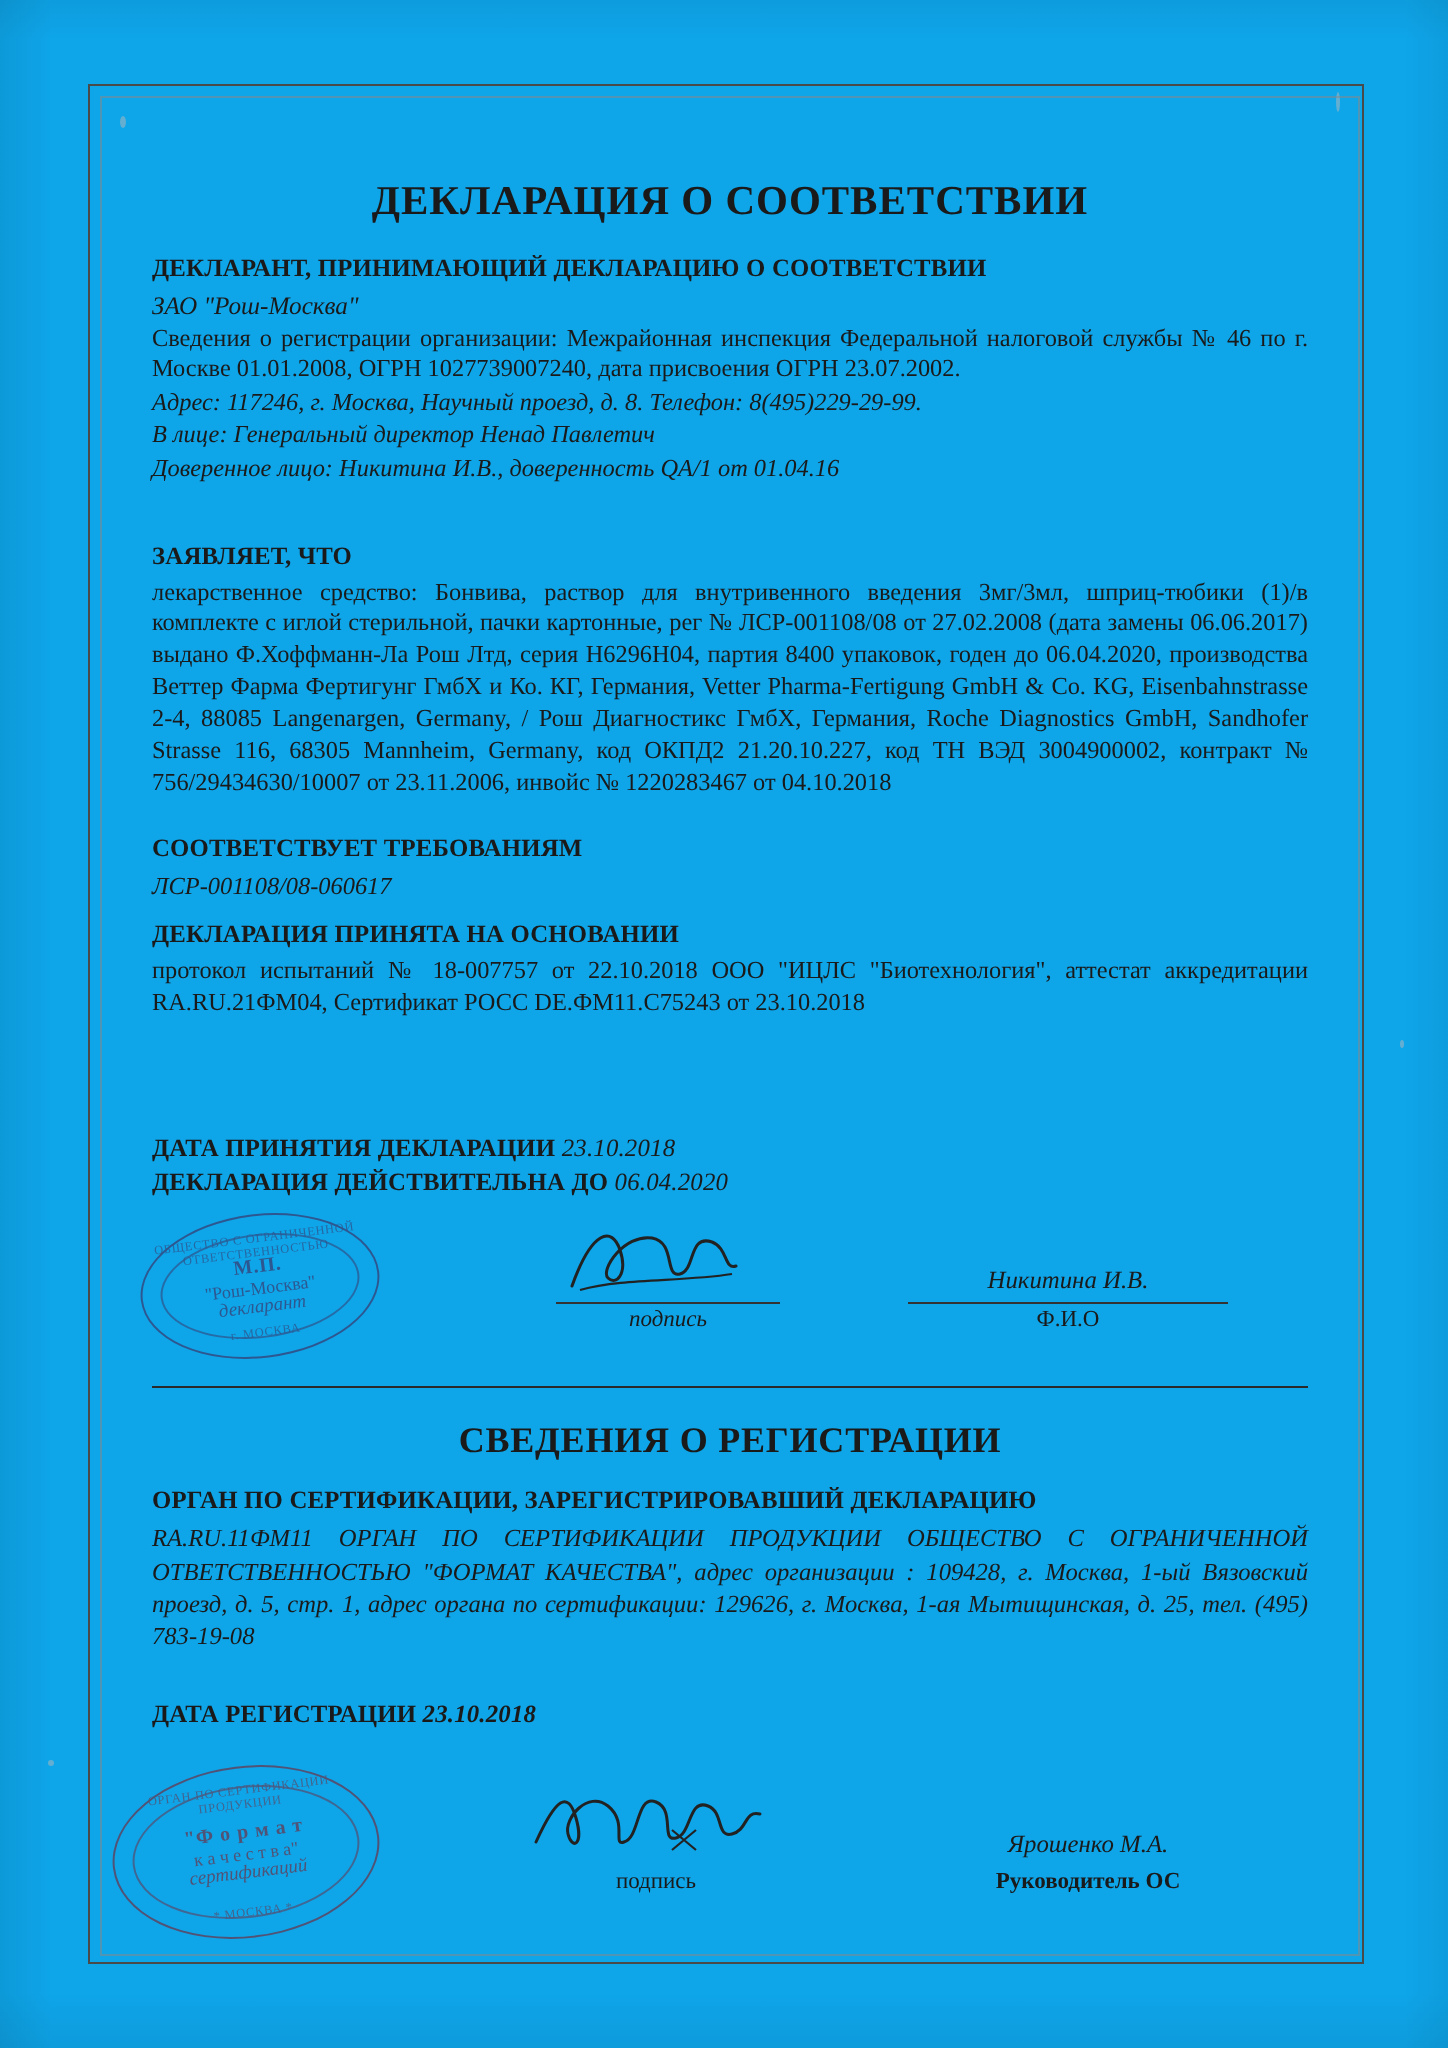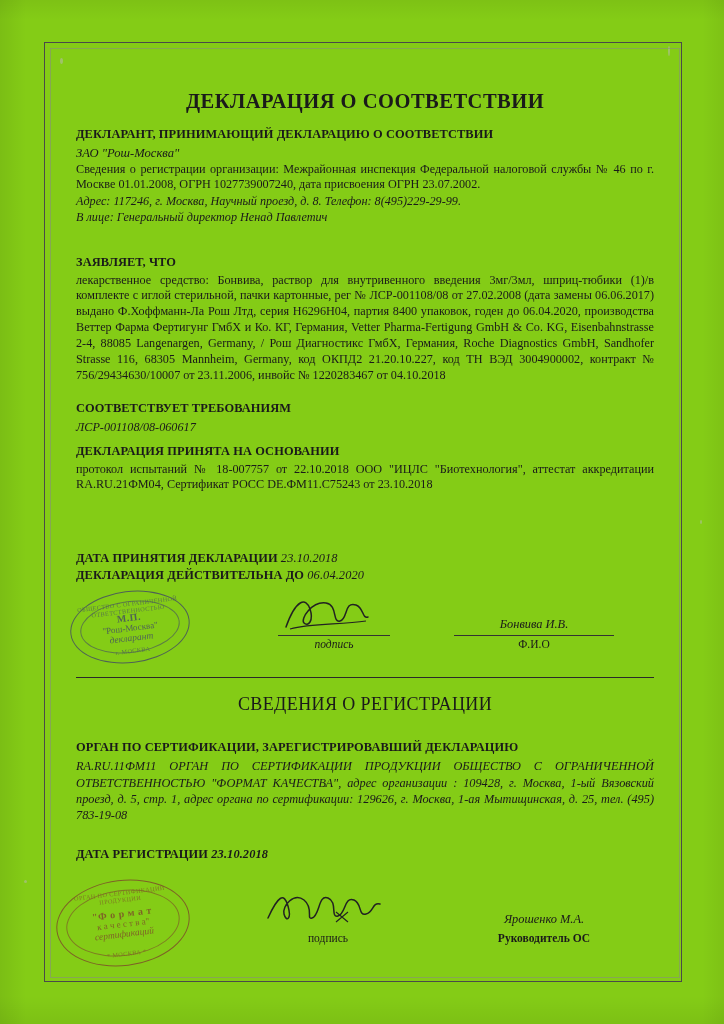--- a/index.html
+++ b/index.html
@@ -11,21 +11,21 @@
     width: 724px;
     height: 1024px;
     font-family: "Liberation Serif", serif;
     color: #1a1a1a;
     position: relative;
     overflow: hidden;
   }
   .page {
     position: absolute;
     inset: 0;
-    background: #84cc16;
+    background: #0ea5e9;
   }
   
   .paper-shade {
     position: absolute;
     left: 0; top: 0; right: 0; bottom: 0;
     background:
       linear-gradient(to right, rgba(0,0,0,0.07) 0px, rgba(0,0,0,0.0) 26px),
       linear-gradient(to left, rgba(0,0,0,0.05) 0px, rgba(0,0,0,0.0) 22px),
       linear-gradient(to bottom, rgba(0,0,0,0.05) 0px, rgba(0,0,0,0.0) 20px),
       linear-gradient(to top, rgba(0,0,0,0.06) 0px, rgba(0,0,0,0.0) 28px);
@@ -167,25 +167,25 @@
   .stamp.red .inner-ring { border-color: #7a2230; }
 
   
   .squiggle {
     position: absolute;
     pointer-events: none;
   }
   .squiggle svg { display: block; }
 
   h2.subtitle {
-    font-weight: normal;
+    font-weight: bold;
     font-size: 18px;
     text-align: center;
     letter-spacing: 0.4px;
-    margin: 16px 0 25px 0;
+    margin: 16px 0 12px 0;
   }
   .reg-body {
     font-style: italic;
     font-size: 12.3px;
     line-height: 1.33;
     text-align: justify;
   }
   hr.rule {
     border: none;
     border-top: 1px solid #2a2a2a;
@@ -214,20 +214,21 @@
 
   <div class="content">
 
     <h1 class="title">ДЕКЛАРАЦИЯ О СООТВЕТСТВИИ</h1>
 
     <div class="sec-head">ДЕКЛАРАНТ, ПРИНИМАЮЩИЙ ДЕКЛАРАЦИЮ О СООТВЕТСТВИИ</div>
     <div class="italic-line" style="font-size:12.6px;">ЗАО "Рош-Москва"</div>
     <div class="italic-block">Сведения о регистрации организации: Межрайонная инспекция Федеральной налоговой службы № 46 по г. Москве 01.01.2008, ОГРН 1027739007240, дата присвоения ОГРН 23.07.2002.</div>
     <div class="italic-line">Адрес: 117246, г. Москва, Научный проезд, д. 8. Телефон: 8(495)229-29-99.</div>
     <div class="italic-line">В лице: Генеральный директор Ненад Павлетич</div>
+    <div class="italic-line">Доверенное лицо: Никитина И.В., доверенность QA/1 от 01.04.16</div>
 
     <div class="spacer-20"></div>
 
     <div class="sec-head">ЗАЯВЛЯЕТ, ЧТО</div>
     <div class="italic-block">лекарственное средство: Бонвива, раствор для внутривенного введения 3мг/3мл, шприц-тюбики (1)/в комплекте с иглой стерильной, пачки картонные, рег № ЛСР-001108/08 от 27.02.2008 (дата замены 06.06.2017) выдано Ф.Хоффманн-Ла Рош Лтд, серия Н6296Н04, партия 8400 упаковок, годен до 06.04.2020, производства Веттер Фарма Фертигунг ГмбХ и Ко. КГ, Германия, Vetter Pharma-Fertigung GmbH &amp; Co. KG, Eisenbahnstrasse 2-4, 88085 Langenargen, Germany, / Рош Диагностикс ГмбХ, Германия, Roche Diagnostics GmbH, Sandhofer Strasse 116, 68305 Mannheim, Germany, код ОКПД2 21.20.10.227, код ТН ВЭД 3004900002, контракт № 756/29434630/10007 от 23.11.2006, инвойс № 1220283467 от 04.10.2018</div>
 
     <div class="spacer-8"></div>
 
     <div class="sec-head">СООТВЕТСТВУЕТ ТРЕБОВАНИЯМ</div>
     <div class="italic-line">ЛСР-001108/08-060617</div>
@@ -264,21 +265,21 @@
         <svg width="90" height="40" viewBox="0 0 90 40">
           <path d="M4 34 C 14 6, 24 4, 28 16 C 32 28, 26 34, 22 30 C 18 26, 30 8, 44 10 C 56 12, 50 30, 58 28 C 66 26, 62 8, 74 12 C 82 15, 80 26, 86 24" fill="none" stroke="#222" stroke-width="1.5" stroke-linecap="round"></path>
           <path d="M8 36 C 30 30, 58 32, 84 28" fill="none" stroke="#222" stroke-width="1.1"></path>
         </svg>
       </div>
 
       <div class="sign-line" style="left:202px; top:46px; width:112px;"></div>
       <div class="sign-caption" style="left:202px; top:49px; width:112px;">подпись</div>
 
       <div class="sign-line" style="left:378px; top:46px; width:160px;"></div>
-      <div class="sign-name" style="left:378px; top:28px; width:160px;">Бонвива И.В.</div>
+      <div class="sign-name" style="left:378px; top:28px; width:160px;">Никитина И.В.</div>
       <div class="sign-caption" style="left:378px; top:49px; width:160px; font-style:normal;">Ф.И.О</div>
     </div>
 
     <hr class="rule">
 
     <h2 class="subtitle">СВЕДЕНИЯ О РЕГИСТРАЦИИ</h2>
 
     <div class="sec-head">ОРГАН ПО СЕРТИФИКАЦИИ, ЗАРЕГИСТРИРОВАВШИЙ ДЕКЛАРАЦИЮ</div>
     <div class="reg-body">RA.RU.11ФМ11 ОРГАН ПО СЕРТИФИКАЦИИ ПРОДУКЦИИ ОБЩЕСТВО С ОГРАНИЧЕННОЙ ОТВЕТСТВЕННОСТЬЮ "ФОРМАТ КАЧЕСТВА", адрес организации : 109428, г. Москва, 1-ый Вязовский проезд, д. 5, стр. 1, адрес органа по сертификации: 129626, г. Москва, 1-ая Мытищинская, д. 25, тел. (495) 783-19-08</div>
 

